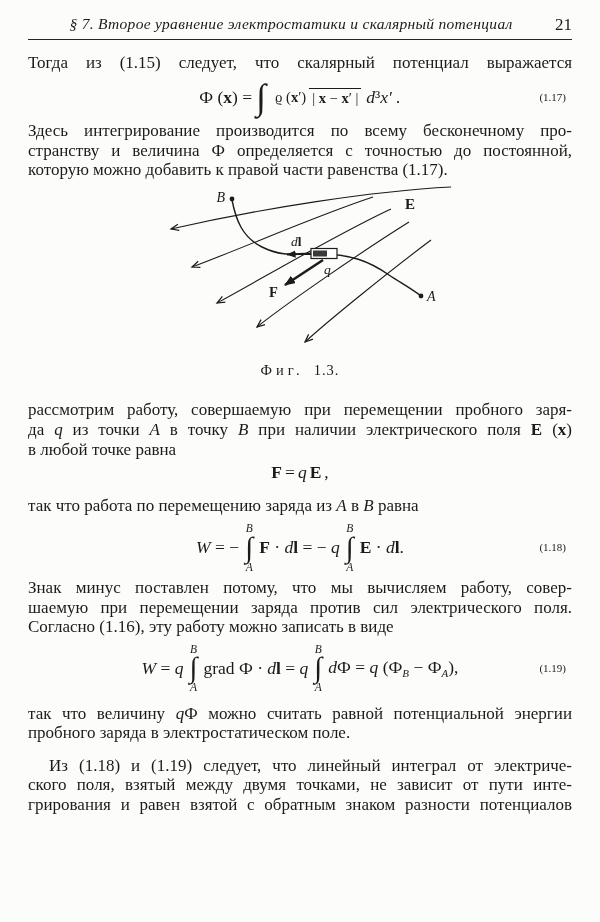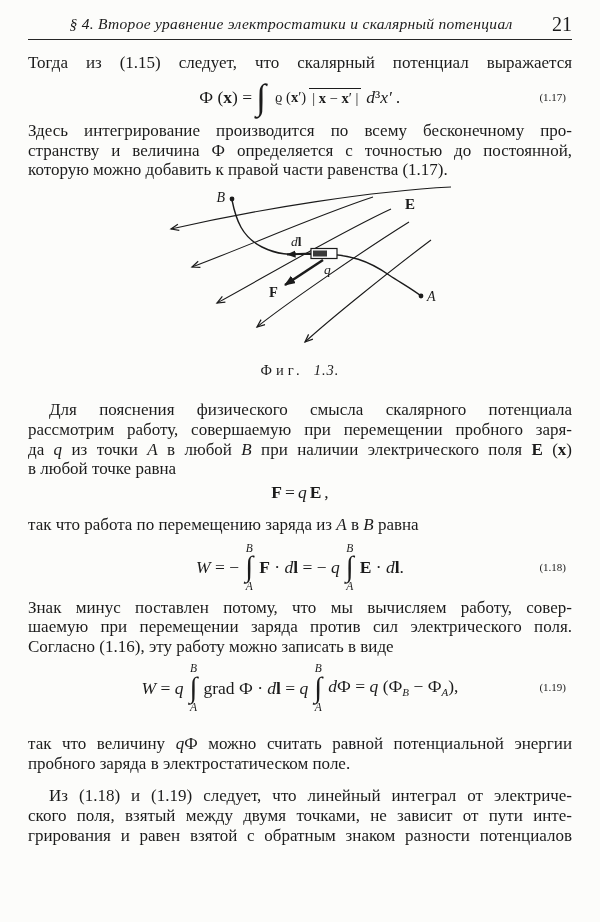--- a/index.html
+++ b/index.html
@@ -10,37 +10,37 @@
     font-family: "Liberation Serif", "DejaVu Serif", serif;
     font-size: 17px;
     line-height: 19.6px;
     overflow: hidden;
   }
   .page { padding: 14px 28px 0 28px; }
 
   
   .rhead { position: relative; border-bottom: 1.5px solid #262626; padding-bottom: 5px; }
   .rhead-title { text-align: center; font-style: italic; font-size: 15.5px; letter-spacing: 0.3px; padding-right: 18px; }
-  .rhead-num { position: absolute; right: 0; top: 1px; font-size: 20px; font-style: normal; }
+  .rhead-num { position: absolute; right: 0; top: 1px; font-size: 17px; font-style: normal; }
 
   
   .para { margin: 0; }
   .ln { text-align: justify; text-align-last: justify; }
   .ln.last { text-align-last: left; }
   .ln.ind { text-indent: 21px; }
   .i { font-style: italic; }
   .b { font-weight: bold; }
   .subi { font-size: 11px; font-style: italic; vertical-align: -4px; }
 
   .mt-p1 { margin-top: 13px; }
   .mt-p2 { margin-top: 2px; }
   .mt-p3 { margin-top: 20px; }
   .mt-p4 { margin-top: 13px; }
   .mt-p5 { margin-top: 5px; }
-  .mt-p6 { margin-top: 21px; }
+  .mt-p6 { margin-top: 10px; }
   .mt-p7 { margin-top: 13px; }
 
   
   .formula { position: relative; text-align: center; }
   .f17 { margin: 11px 0 9px 0; }
   .f18 { margin: 8px 0 5px 0; }
   .f19 { margin: 7px 0 6px 0; }
   .fqe { margin: 4px 0 0 0; text-align: center; font-size: 17.5px; }
   .f-body { display: inline-flex; align-items: center; gap: 3px; font-size: 17.5px; line-height: 1; }
   .f-tag { position: absolute; right: 6px; top: 50%; transform: translateY(-50%); font-size: 11px; }
@@ -51,29 +51,29 @@
   .lint { display: inline-flex; flex-direction: column; align-items: center; line-height: 1; margin: 0 3px; }
   .ltop, .lbot { font-size: 11.5px; font-style: italic; line-height: 1; }
   .lsign { font-size: 29px; line-height: 0.82; padding: 1px 0 2px 0; }
 
   
   .figure-block { margin-top: 4px; }
   .fig-svg { display: block; margin-left: 105px; }
   .fig-svg text { font-family: "Liberation Serif", "DejaVu Serif", serif; fill: #1b1b1b; }
   .fig-caption { text-align: center; font-size: 14.5px; margin-top: 5px; }
   .cap-label { letter-spacing: 4px; }
-  .cap-num { margin-left: 10px; letter-spacing: 1px; font-style: italic; }
+  .cap-num { margin-left: 10px; letter-spacing: 1px; }
 </style>
 </head>
 <body>
 
 <div class="page">
 
   <div class="rhead">
-    <div class="rhead-title">§ 4. Второе уравнение электростатики и скалярный потенциал</div>
+    <div class="rhead-title">§ 7. Второе уравнение электростатики и скалярный потенциал</div>
     <div class="rhead-num">21</div>
   </div>
 
   <div class="para mt-p1">
     <div class="ln"><span>Тогда из (1.15) следует, что скалярный потенциал выражается</span></div>
   </div>
 
   <div class="formula f17">
     <span class="f-body">
       <span><span>Ф (</span><span class="b">x</span><span>) =</span></span>
@@ -130,23 +130,22 @@
       <text x="158" y="62" font-size="13.5"><tspan font-style="italic">d</tspan><tspan font-weight="bold">l</tspan></text>
       <text x="191" y="90" font-size="13.5" font-style="italic"><tspan>q</tspan></text>
       <text x="136" y="113" font-size="14.5" font-weight="bold"><tspan>F</tspan></text>
     </svg>
     <div class="fig-caption">
       <span class="cap-label">Фиг.</span><span class="cap-num">1.3.</span>
     </div>
   </div>
 
   <div class="para mt-p3">
-    <div class="ln ind"><span>Для пояснения физического смысла скалярного потенциала</span></div>
     <div class="ln"><span>рассмотрим работу, совершаемую при перемещении пробного заря-</span></div>
-    <div class="ln"><span>да </span><span class="i">q</span><span> из точки </span><span class="i">A</span><span> в любой </span><span class="i">B</span><span> при наличии электрического поля </span><span class="b">E</span><span> (</span><span class="b">x</span><span>)</span></div>
+    <div class="ln"><span>да </span><span class="i">q</span><span> из точки </span><span class="i">A</span><span> в точку </span><span class="i">B</span><span> при наличии электрического поля </span><span class="b">E</span><span> (</span><span class="b">x</span><span>)</span></div>
     <div class="ln last"><span>в любой точке равна</span></div>
   </div>
 
   <div class="fqe">
     <span class="f-body">
         <span class="b">F</span>
         <span> = </span>
         <span class="i">q</span>
         <span class="b">E</span>
         <span>,</span>

